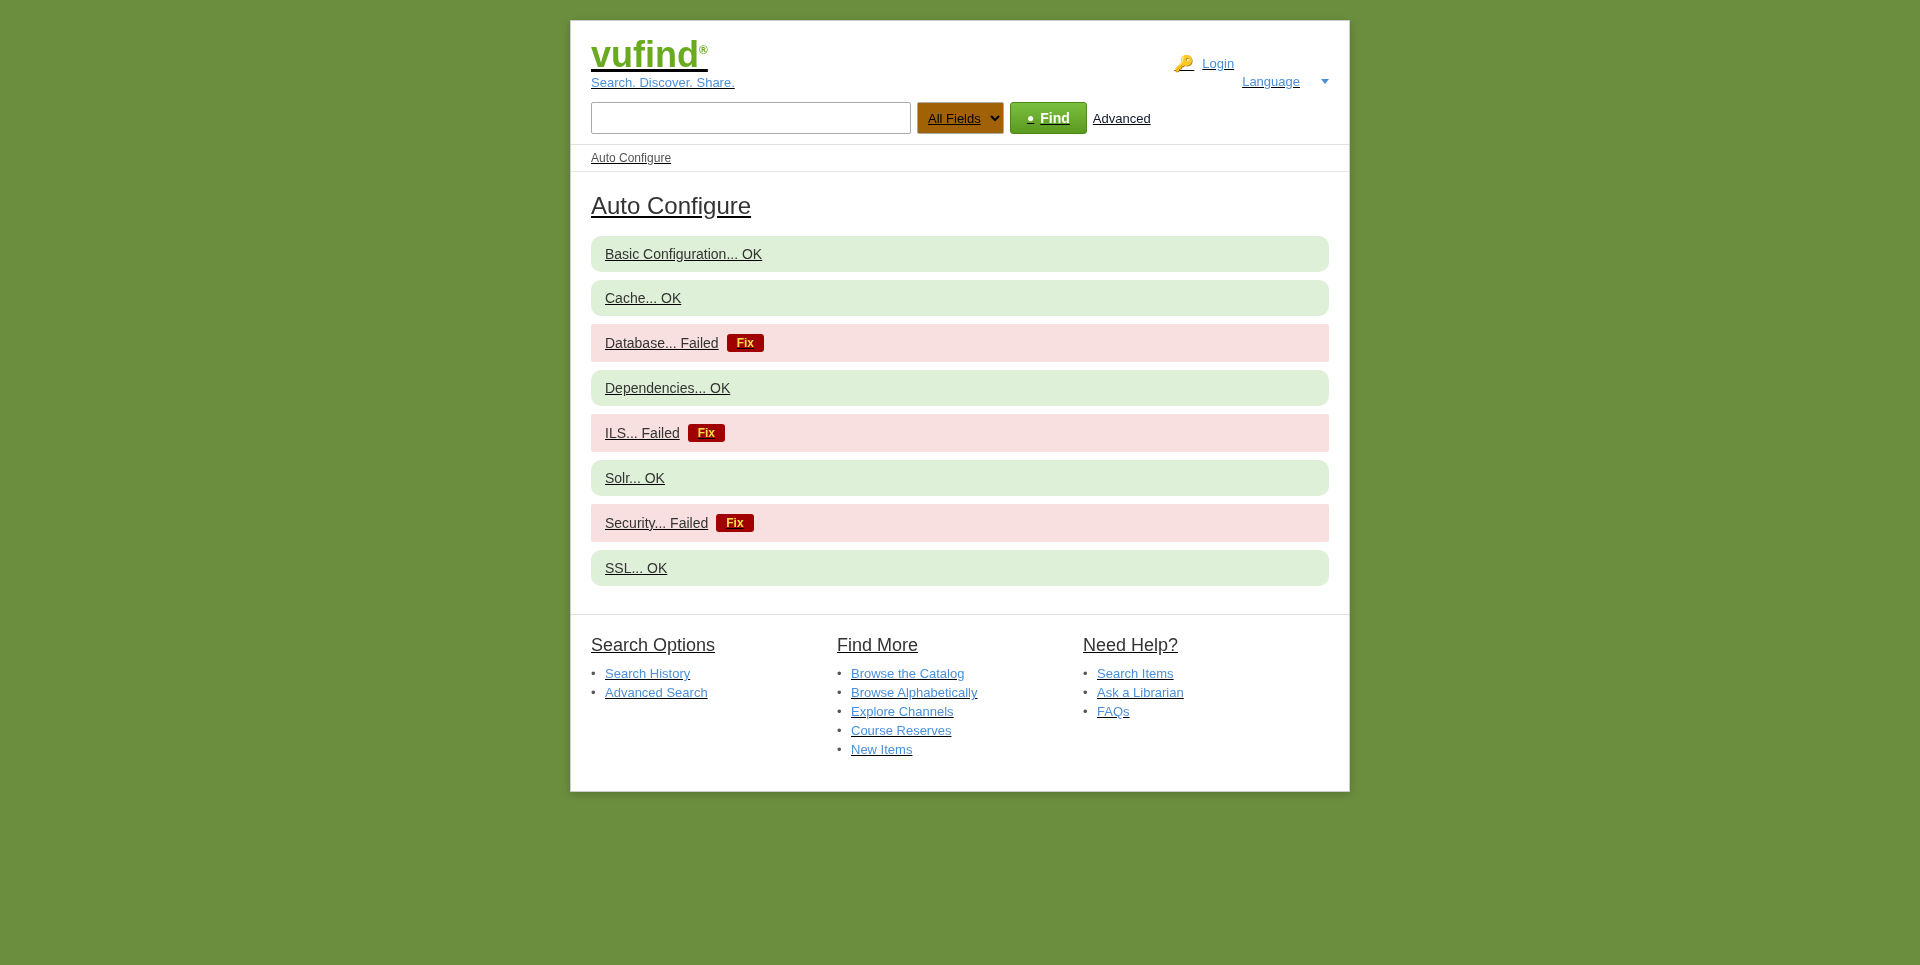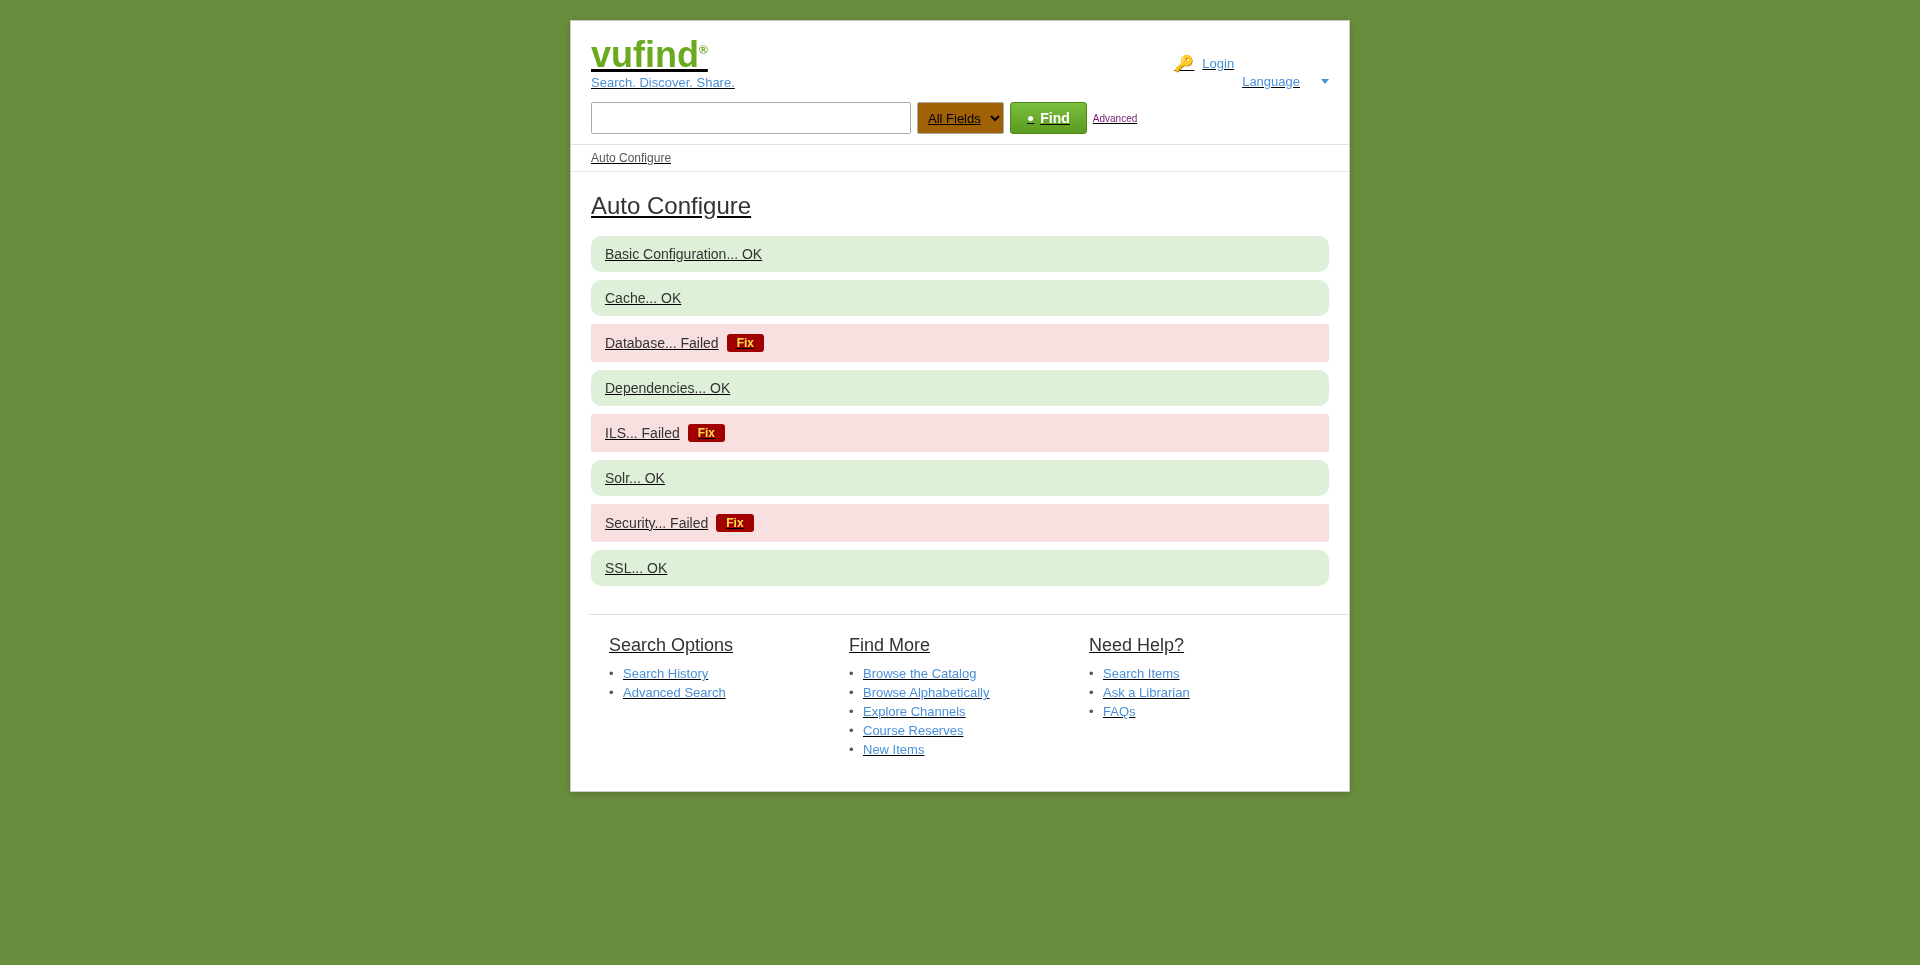--- a/index.html
+++ b/index.html
@@ -106,23 +106,23 @@
       border-radius: 3px;
       cursor: pointer;
       display: flex;
       align-items: center;
       gap: 6px;
     }
     .find-btn-icon {
       font-size: 12px;
     }
     .advanced-link {
-      color: #701a75;
+      color: #0f172a;
       text-decoration: none;
-      font-size: 10px;
+      font-size: 13px;
     }
     
     .breadcrumb {
       padding: 6px 20px;
       font-size: 12px;
       color: #555;
       border-bottom: 1px solid #e8e8e8;
     }
     
     .content {
@@ -162,21 +162,20 @@
       font-weight: bold;
       border-radius: 3px;
       cursor: pointer;
     }
     
     .footer {
       padding: 20px 20px 30px 20px;
       border-top: 1px solid #e0e0e0;
       display: flex;
       gap: 0;
-      margin-left: 18px;
     }
     .footer-col {
       flex: 1;
     }
     .footer-col-title {
       font-size: 18px;
       font-weight: normal;
       color: #333;
       margin-bottom: 10px;
     }

